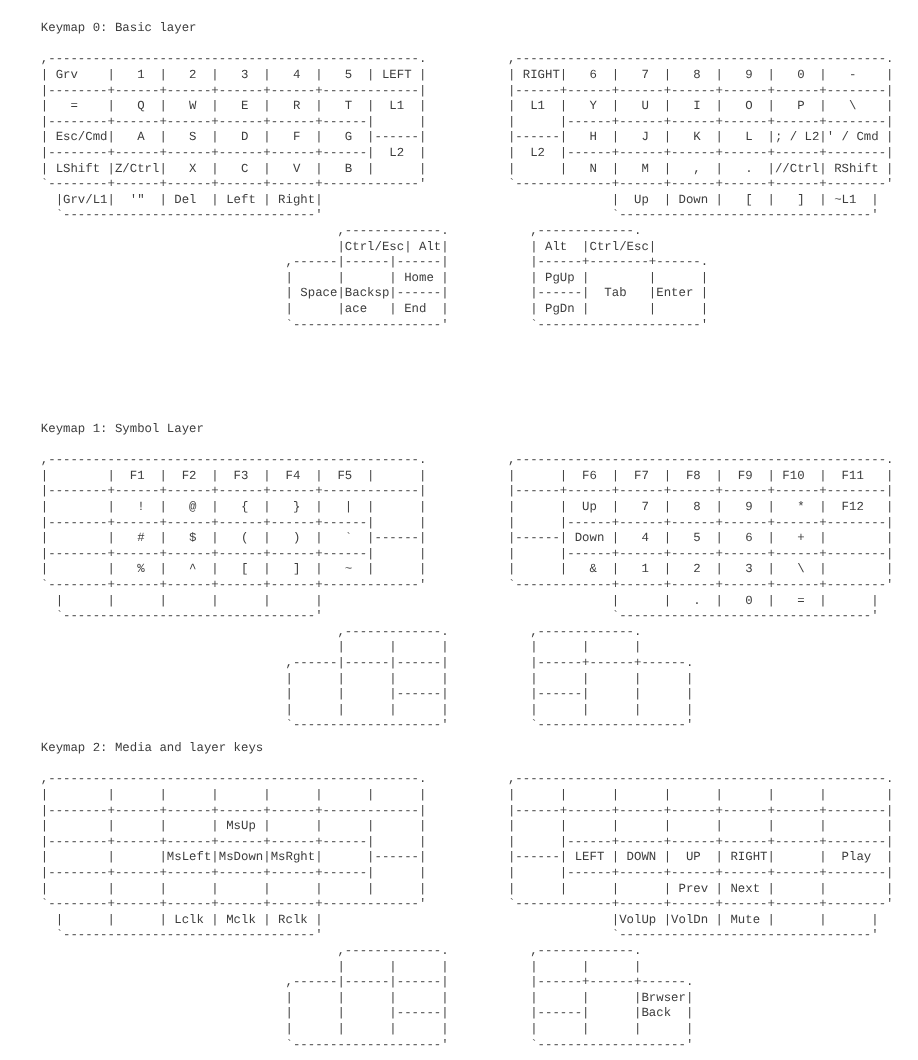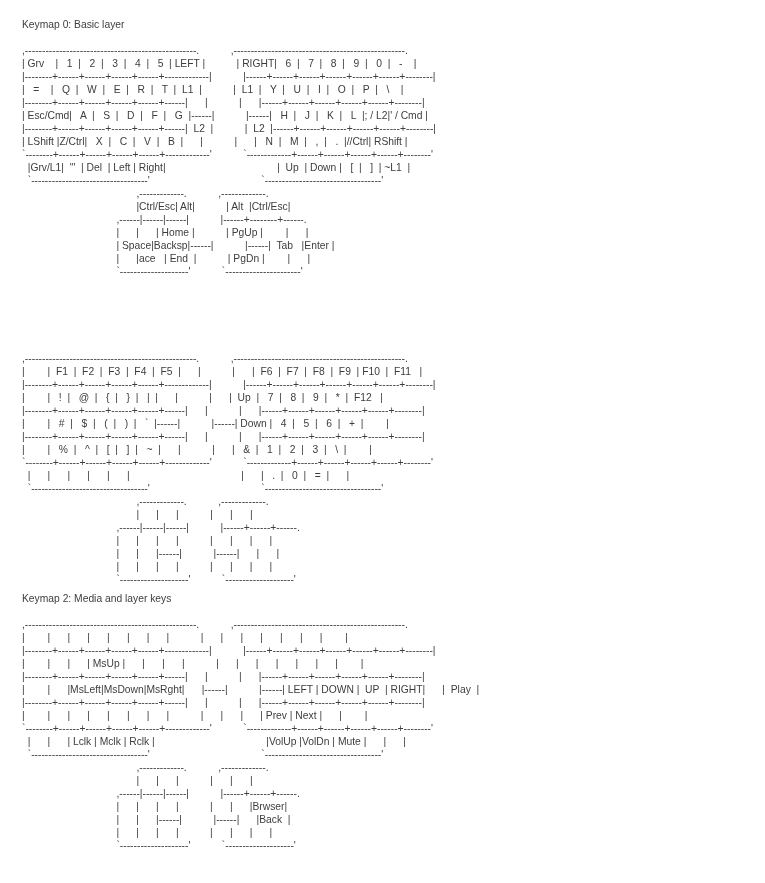--- a/index.html
+++ b/index.html
@@ -7,22 +7,22 @@
     padding: 0;
     background: #ffffff;
     width: 765px;
     height: 883px;
     overflow: hidden;
   }
   .doc {
     box-sizing: border-box;
     width: 765px;
     height: 883px;
-    padding: 18px 0 0 22px;
-    font-family: Liberation Sans, sans-serif;
+    padding: 18px 0 0 34px;
+    font-family: Liberation Mono, monospace;
     font-size: 10.3px;
     line-height: 13px;
     color: #3d3d3d;
   }
   .keymap-section { margin: 0; }
   .keymap-section.gap-large { margin-bottom: 74px; }
   .keymap-section.gap-small { margin-bottom: 6px; }
   .keymap-title {
     white-space: pre;
     margin: 0 0 13px 0;
@@ -60,20 +60,21 @@
                                         ,-------------.           ,-------------.
                                         |Ctrl/Esc| Alt|           | Alt  |Ctrl/Esc|
                                  ,------|------|------|           |------+--------+------.
                                  |      |      | Home |           | PgUp |        |      |
                                  | Space|Backsp|------|           |------|  Tab   |Enter |
                                  |      |ace   | End  |           | PgDn |        |      |
                                  `--------------------'           `----------------------'</pre>
   </div>
 
   <div class="keymap-section gap-small">
+    <div class="keymap-title">Keymap 1: Symbol Layer</div>
     <pre class="keymap-art">,--------------------------------------------------.           ,--------------------------------------------------.
 |        |  F1  |  F2  |  F3  |  F4  |  F5  |      |           |      |  F6  |  F7  |  F8  |  F9  | F10  |  F11   |
 |--------+------+------+------+------+-------------|           |------+------+------+------+------+------+--------|
 |        |   !  |   @  |   {  |   }  |   |  |      |           |      |  Up  |   7  |   8  |   9  |   *  |  F12   |
 |--------+------+------+------+------+------|      |           |      |------+------+------+------+------+--------|
 |        |   #  |   $  |   (  |   )  |   `  |------|           |------| Down |   4  |   5  |   6  |   +  |        |
 |--------+------+------+------+------+------|      |           |      |------+------+------+------+------+--------|
 |        |   %  |   ^  |   [  |   ]  |   ~  |      |           |      |   &amp;  |   1  |   2  |   3  |   \  |        |
 `--------+------+------+------+------+-------------'           `-------------+------+------+------+------+--------'
   |      |      |      |      |      |                                       |      |   .  |   0  |   =  |      |

